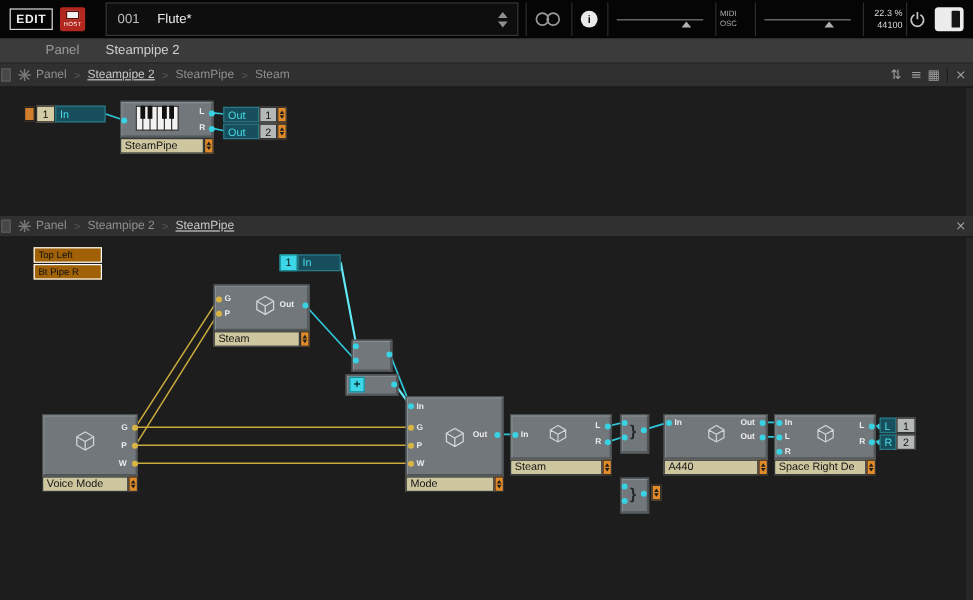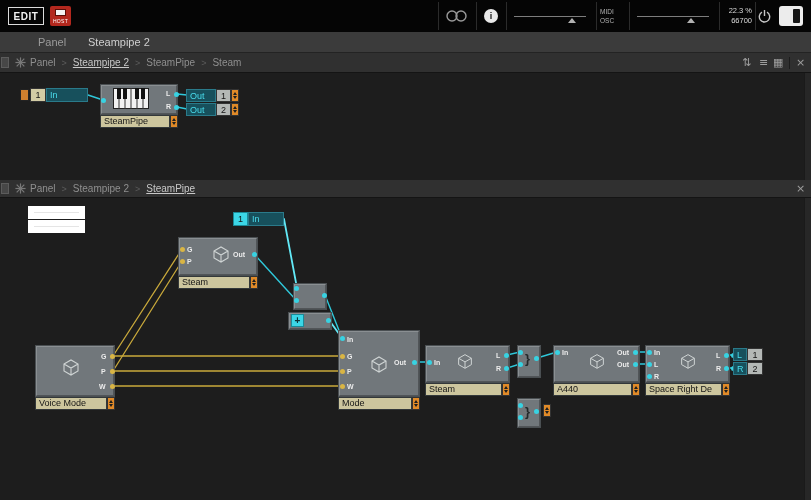--- a/index.html
+++ b/index.html
@@ -57,39 +57,47 @@
   .step::after{bottom:2px;border-top:3px solid #1e1e1e;}
   .dot{position:absolute;width:5px;height:5px;border-radius:50%;background:#38d2e2;}
   .dotY{background:#d9b544;}
   .plabel{position:absolute;font-size:7px;line-height:7px;color:#ececec;}
   .iolabel{position:absolute;background:#17505c;color:#49dcec;font-size:9px;line-height:12px;padding-left:3px;
     border:1px solid #2a7a8a;box-sizing:border-box;}
   .valbox{position:absolute;background:#b4b8b6;color:#141414;font-size:9px;line-height:12px;text-align:center;
     border:1px solid #333;box-sizing:border-box;}
   .valbox.tan{background:#d3cca5;}
   .valbox.cyan{background:#3cd6e6;border-color:#1a8a98;}
-  .textlabel{position:absolute;background:#e5e5e5;color:#101010;font-size:8px;line-height:12px;padding-left:3px;
-    border:6px solid #ffffff;box-sizing:border-box;white-space:nowrap;overflow:hidden;}
+  .textlabel{position:absolute;background:#a16207;color:#101010;font-size:8px;line-height:12px;padding-left:3px;
+    border:1px solid #ffffff;box-sizing:border-box;white-space:nowrap;overflow:hidden;}
   .plusbadge{position:absolute;background:#3cd6e6;color:#0c3238;font-size:10px;font-weight:bold;text-align:center;
     line-height:12px;border:1px solid #1a8a98;box-sizing:border-box;}
   .mergeglyph{position:absolute;color:#23282a;font-size:13px;font-weight:bold;line-height:13px;}
   .inicon{position:absolute;background:#cf7f2e;border:1px solid #222;box-sizing:border-box;}
   .scrollstrip{position:absolute;right:0;top:0;width:7px;background:#272727;border-left:1px solid #1a1a1a;box-sizing:border-box;}
 </style>
 </head>
 <body>
 
 <div class="app">
 
   <div class="toolbar">
     <div class="edit-btn">EDIT</div>
     <div class="host-btn">
       <span class="host-glyph"></span>
       <span class="host-text">HOST</span>
     </div>
+    <div class="preset-panel">
+      <span class="preset-num">001</span>
+      <span class="preset-name">Flute*</span>
+      <div class="preset-stepper">
+        <span class="tri-up"></span>
+        <span class="tri-down"></span>
+      </div>
+    </div>
     <div class="tdiv" style="left:438px"></div>
     <svg class="abs" style="left:445px;top:9px" width="24" height="14" viewBox="0 0 24 14">
       <circle cx="7" cy="7" r="5" fill="none" stroke="#9a9a9a" stroke-width="1.4"></circle>
       <circle cx="16" cy="7" r="5" fill="none" stroke="#9a9a9a" stroke-width="1.4"></circle>
     </svg>
     <div class="tdiv" style="left:476px"></div>
     <div class="info-circle">i</div>
     <div class="tdiv" style="left:506px"></div>
     <div class="slider" style="left:508px">
       <div class="slider-track"></div>
@@ -101,21 +109,21 @@
       <div>OSC</div>
     </div>
     <div class="tdiv" style="left:629px"></div>
     <div class="slider" style="left:631px">
       <div class="slider-track"></div>
       <div class="slider-marker" style="left:56px"></div>
     </div>
     <div class="tdiv" style="left:719px"></div>
     <div class="cpu">
       <div>22.3 %</div>
-      <div>66700</div>
+      <div>44100</div>
     </div>
     <div class="tdiv" style="left:755px"></div>
     <svg class="abs" style="left:757px;top:9px" width="15" height="15" viewBox="0 0 15 15">
       <path d="M5 3.2 A5.2 5.2 0 1 0 10 3.2" fill="none" stroke="#c6c6c6" stroke-width="1.4"></path>
       <line x1="7.5" y1="1" x2="7.5" y2="7" stroke="#c6c6c6" stroke-width="1.4"></line>
     </svg>
     <div class="display-toggle">
       <div class="display-inner"></div>
     </div>
   </div>

